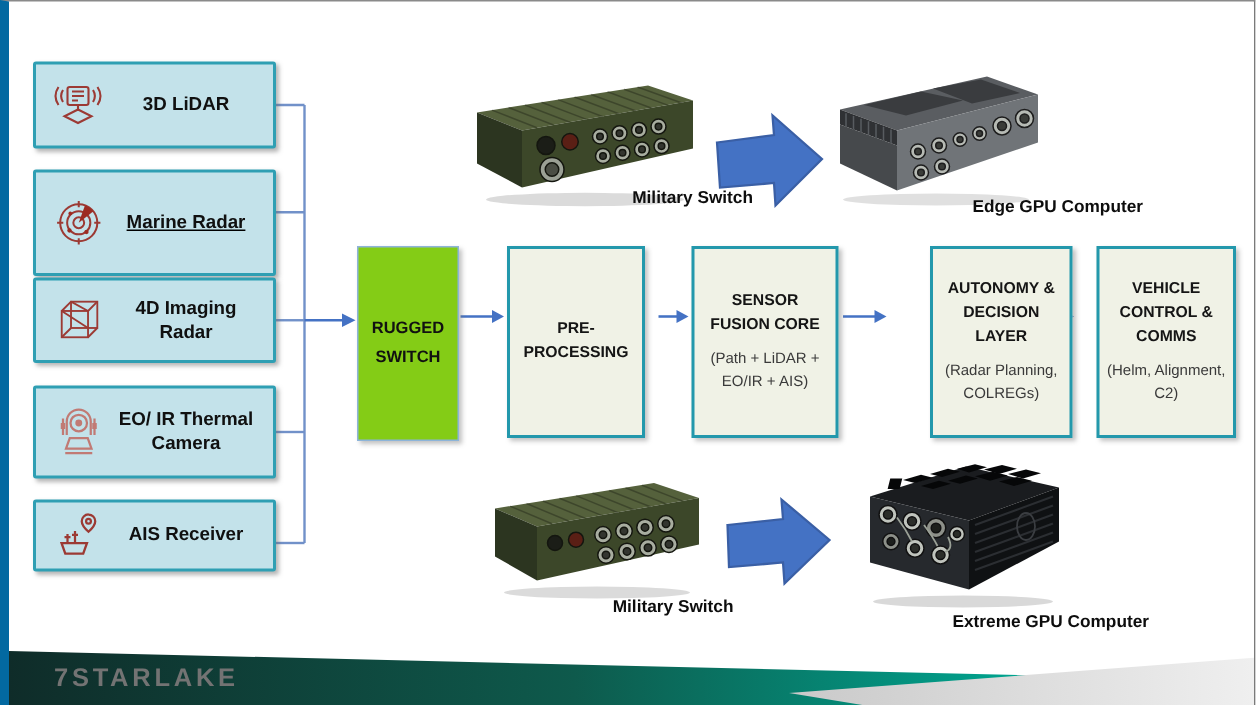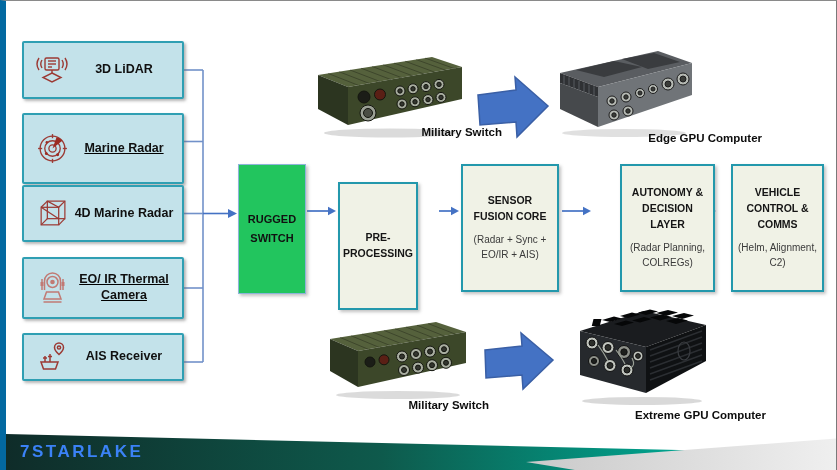--- a/index.html
+++ b/index.html
@@ -16,21 +16,21 @@
     box-shadow:2px 2px 3px rgba(110,110,110,.5);
     display:flex; align-items:center; padding:4px 6px 4px 8px;
   }
   .sensor .icon { flex:0 0 40px; display:flex; align-items:center; justify-content:center; }
   .sensor .lbl {
     flex:1; text-align:center; font-weight:bold; font-size:12.5px; color:#101010; line-height:1.25;
   }
   
   .rugged {
     position:absolute; left:232px; top:163px; width:68px; height:130px;
-    background:#22c55e; border:1.5px solid #8db4d9;
+    background:#84cc16; border:1.5px solid #8db4d9;
     box-shadow:2px 2px 3px rgba(120,120,120,.45);
     display:flex; align-items:center; justify-content:center; text-align:center;
     font-weight:bold; font-size:11px; color:#111; line-height:1.7; padding:4px;
   }
   
   .stage {
     position:absolute; top:163px; height:128px;
     background:#f0f2e6; border:2px solid #2398ac;
     box-shadow:2px 2px 3px rgba(120,120,120,.45);
     display:flex; flex-direction:column; align-items:center; justify-content:center;
@@ -38,21 +38,21 @@
   }
   .stage .t { font-weight:bold; font-size:10.5px; color:#151515; line-height:1.5; }
   .stage .s { font-size:10px; color:#3a3a3a; line-height:1.55; }
   
   .hwlabel {
     position:absolute; font-weight:bold; font-size:11.5px; color:#0d0d0d; text-align:right;
   }
   .overlay { position:absolute; left:0; top:0; pointer-events:none; }
   .footer-svg { position:absolute; left:0; top:425px; }
   .logo {
-    position:absolute; left:14px; top:441px; color:#3b82f6; font-weight:800;
+    position:absolute; left:30px; top:441px; color:#737373; font-weight:800;
     font-size:17px; letter-spacing:2.5px; z-index:5;
   }
   .hw { position:absolute; }
 </style>
 </head>
 <body>
 
 <div class="canvas">
 
   <svg class="overlay" width="837" height="470" viewBox="0 0 837 470">
@@ -123,24 +123,24 @@
         <rect x="5" y="10" width="17" height="17"></rect>
         <rect x="11" y="4" width="17" height="17"></rect>
         <line x1="5" y1="10" x2="11" y2="4"></line>
           <line x1="22" y1="10" x2="28" y2="4"></line>
         <line x1="5" y1="27" x2="11" y2="21"></line>
           <line x1="22" y1="27" x2="28" y2="21"></line>
         <line x1="5" y1="10" x2="22" y2="21"></line>
           <line x1="11" y1="4" x2="22" y2="10"></line>
       </svg>
     </span>
-    <span class="lbl">4D Marine Radar</span>
-  </div>
-
-  <div class="sensor" style="top:256px;height:62px;text-decoration:underline;">
+    <span class="lbl">4D Imaging Radar</span>
+  </div>
+
+  <div class="sensor" style="top:256px;height:62px;">
     <span class="icon">
       <svg width="33" height="36" viewBox="0 0 32 36" fill="none" stroke="#c17a74" stroke-width="1.5">
         <path d="M8,20 v-9 a8,8 0 0 1 16,0 v9"></path>
         <circle cx="16" cy="12" r="5.5"></circle>
           <circle cx="16" cy="12" r="2.3" fill="#c17a74" stroke="none"></circle>
         <line x1="5.5" y1="9" x2="5.5" y2="20"></line>
           <line x1="26.5" y1="9" x2="26.5" y2="20"></line>
         <rect x="4" y="12" width="3" height="4" fill="#c17a74" stroke="none"></rect>
         <rect x="25" y="12" width="3" height="4" fill="#c17a74" stroke="none"></rect>
         <path d="M10,22 h12 l2.5,7 h-17 z"></path>
@@ -160,26 +160,26 @@
           <line x1="8" y1="18" x2="12" y2="18"></line>
         <line x1="15" y1="14" x2="15" y2="22"></line>
           <line x1="13" y1="16.5" x2="17" y2="16.5"></line>
       </svg>
     </span>
     <span class="lbl">AIS Receiver</span>
   </div>
 
   <div class="rugged">RUGGED SWITCH</div>
 
-  <div class="stage" style="left:332px;width:80px;margin-top:18px;">
+  <div class="stage" style="left:332px;width:92px;">
     <div class="t">PRE-PROCESSING</div>
   </div>
   <div class="stage" style="left:455px;width:98px;">
     <div class="t">SENSOR FUSION CORE</div>
-    <div class="s">(Radar + Sync + EO/IR + AIS)</div>
+    <div class="s">(Path + LiDAR + EO/IR + AIS)</div>
   </div>
   <div class="stage" style="left:614px;width:95px;">
     <div class="t">AUTONOMY &amp; DECISION LAYER</div>
     <div class="s">(Radar Planning, COLREGs)</div>
   </div>
   <div class="stage" style="left:711px;width:93px;margin-left:14px;">
     <div class="t">VEHICLE CONTROL &amp; COMMS</div>
     <div class="s">(Helm, Alignment, C2)</div>
   </div>
 

